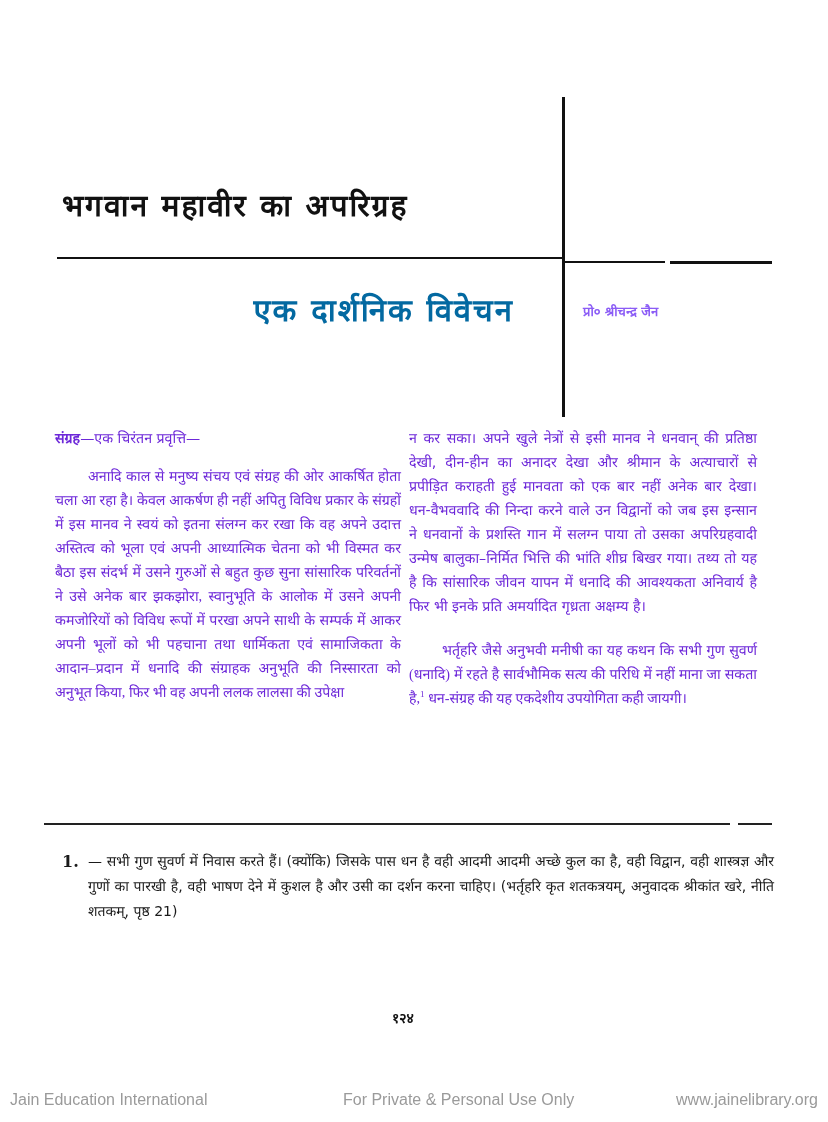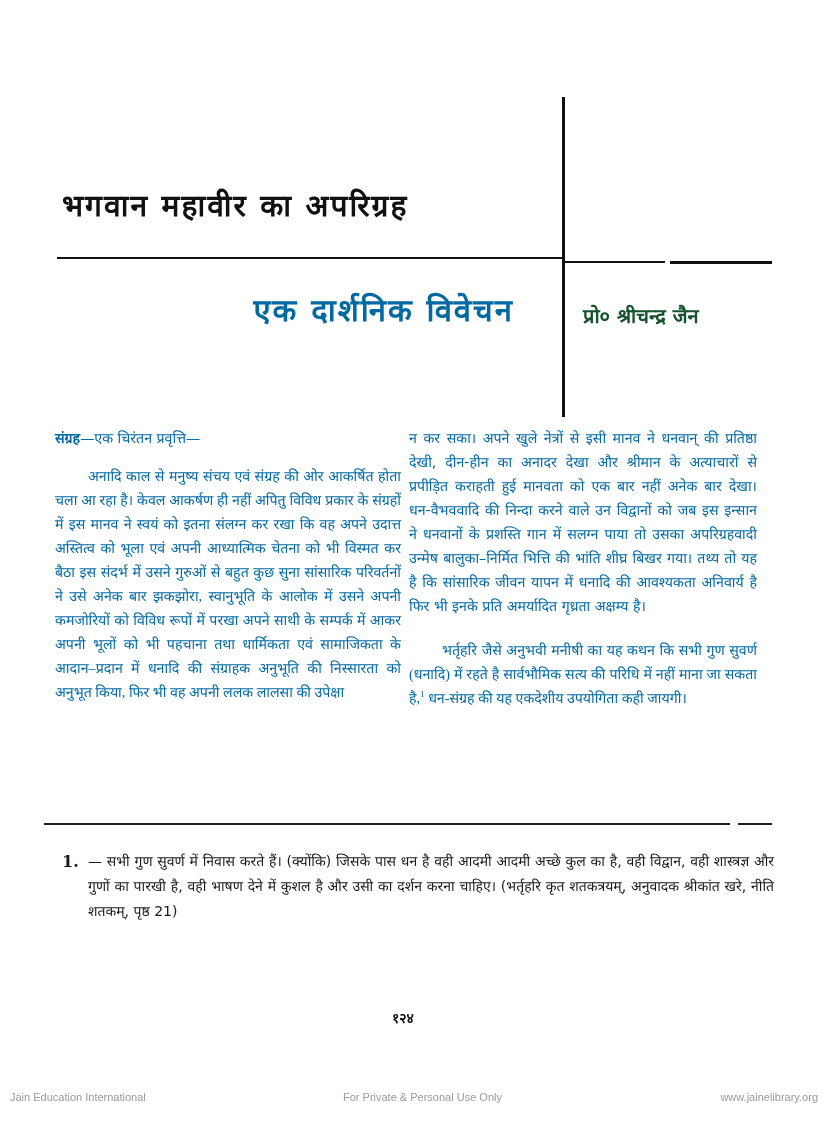--- a/index.html
+++ b/index.html
@@ -10,29 +10,29 @@
   .abs { position:absolute; }
   .title {
     left:62px; top:184px; font-size:30px; font-weight:bold; letter-spacing:2px; white-space:nowrap;
     color:#111;
   }
   .subtitle {
     left:180px; top:288px; font-size:31px; font-weight:bold; letter-spacing:2px; white-space:nowrap;
     color:#0369a1; width:334px; text-align:right;
   }
   .author {
-    left:583px; top:302px; font-size:20px; font-weight:bold; white-space:nowrap; color:#14532d;
+    left:583px; top:302px; font-size:13px; font-weight:bold; white-space:nowrap; color:#8b5cf6;
   }
   .vrule { left:562px; top:97px; width:3px; height:320px; background:#111; }
   .hrule-a { left:57px; top:257px; width:505px; height:2px; background:#111; }
   .hrule-b { left:565px; top:261px; width:100px; height:2px; background:#111; }
   .hrule-c { left:670px; top:261px; width:102px; height:3px; background:#111; }
 
   .col {
-    font-size:14.2px; line-height:24px; color:#0369a1; text-align:justify;
+    font-size:14.2px; line-height:24px; color:#6d28d9; text-align:justify;
   }
   .col-left { left:55px; top:426px; width:346px; }
   .col-right { left:409px; top:426px; width:348px; }
   .col p { margin:0; }
   .heading-line { margin-bottom:14px !important; }
   .heading-bold { font-weight:bold; }
   .indent { text-indent:33px;font-family:Liberation Serif, serif; }
   .para-gap { margin-top:20px !important; }
   sup { font-size:9px; line-height:0; }
 
@@ -41,21 +41,21 @@
 
   .footnote { left:62px; top:849px; width:712px; font-size:14px; line-height:25px; color:#1a1a1a; }
   .fn-row { display:flex; }
   .fn-num { width:26px; flex:none; font-weight:bold; font-family:"DejaVu Serif", serif; font-size:16px; }
   .fn-body { flex:1; }
   .fn-body p { margin:0; }
 
   .page-num { left:392px; top:1008px; font-size:14px; font-weight:bold; color:#111; }
 
   .footer {
-    top:1091px; font-family:"Liberation Sans", sans-serif; font-size:11px; color:#9a9a9a;
+    top:1091px; font-family:"Liberation Sans", sans-serif; font-size:16px; color:#9a9a9a;
   }
   .footer-left { left:10px; }
   .footer-center { left:343px; }
   .footer-right { right:10px; }
 </style>
 </head>
 <body>
 
 <div class="abs title">भगवान महावीर का अपरिग्रह</div>
 <div class="abs hrule-a"></div>

